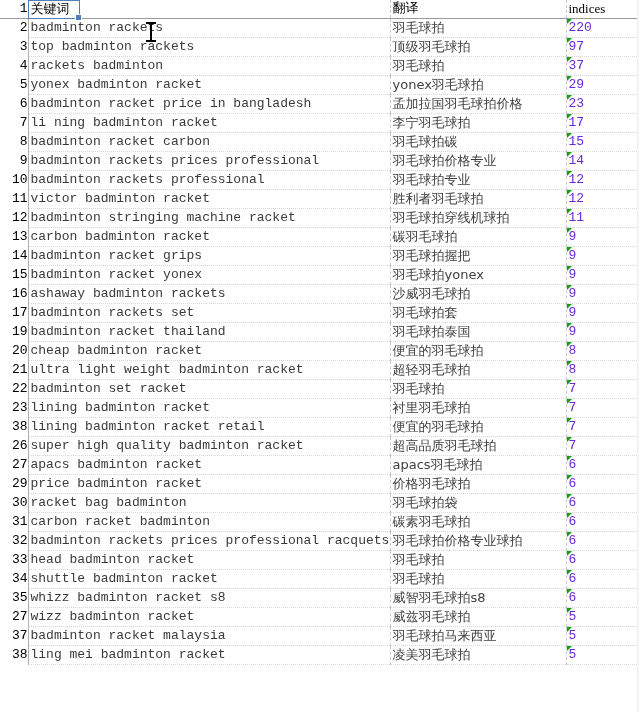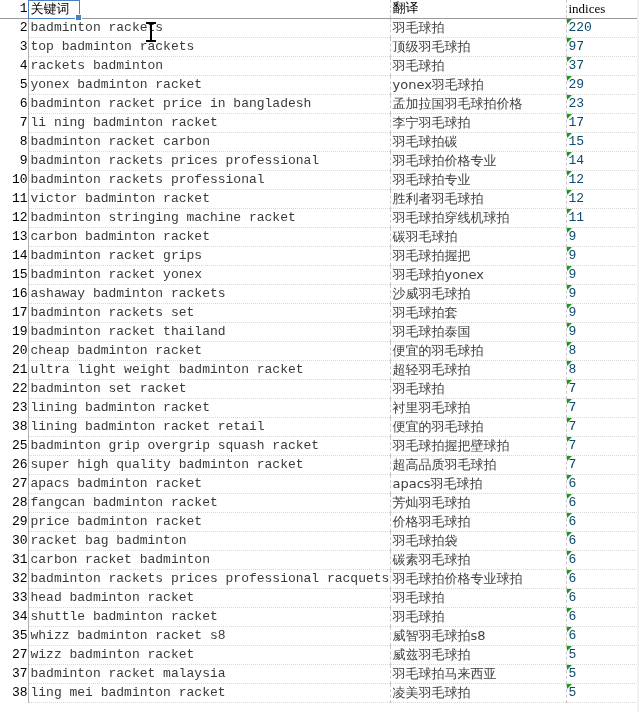--- a/index.html
+++ b/index.html
@@ -54,21 +54,21 @@
   td.cB {
     width: 176px;
     color: #404040;
     font-family: "DejaVu Sans", sans-serif;
     font-size: 13px;
     border-right: 1px dashed #c9c9c9;
     border-bottom: 1px dotted #d8d8d8;
   }
   td.cC {
     width: 73px;
-    color: #0c4a6e;
+    color: #6d28d9;
     border-bottom: 1px dotted #d8d8d8;
     position: relative;
   }
   
   td.cC.marker::before {
     content: "";
     position: absolute;
     left: 0;
     top: 0;
     width: 0;
@@ -293,41 +293,29 @@
           <td class="cB">衬里羽毛球拍</td>
           <td class="cC marker">7</td>
         </tr>
         <tr>
           <td class="rowhdr">38</td>
           <td class="cA">lining badminton racket retail</td>
           <td class="cB">便宜的羽毛球拍</td>
           <td class="cC marker">7</td>
         </tr>
         <tr>
-          <td class="rowhdr">25</td>
-          <td class="cA">badminton grip overgrip squash racket</td>
-          <td class="cB">羽毛球拍握把壁球拍</td>
-          <td class="cC marker">7</td>
-        </tr>
-        <tr>
           <td class="rowhdr">26</td>
           <td class="cA">super high quality badminton racket</td>
           <td class="cB">超高品质羽毛球拍</td>
           <td class="cC marker">7</td>
         </tr>
         <tr>
           <td class="rowhdr">27</td>
           <td class="cA">apacs badminton racket</td>
           <td class="cB">apacs羽毛球拍</td>
-          <td class="cC marker">6</td>
-        </tr>
-        <tr>
-          <td class="rowhdr">28</td>
-          <td class="cA">fangcan badminton racket</td>
-          <td class="cB">芳灿羽毛球拍</td>
           <td class="cC marker">6</td>
         </tr>
         <tr>
           <td class="rowhdr">29</td>
           <td class="cA">price badminton racket</td>
           <td class="cB">价格羽毛球拍</td>
           <td class="cC marker">6</td>
         </tr>
         <tr>
           <td class="rowhdr">30</td>

